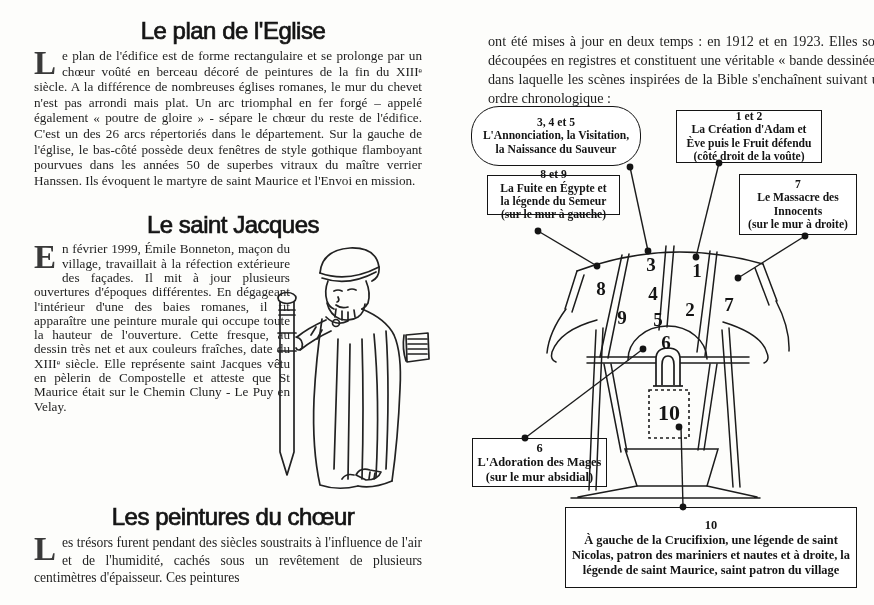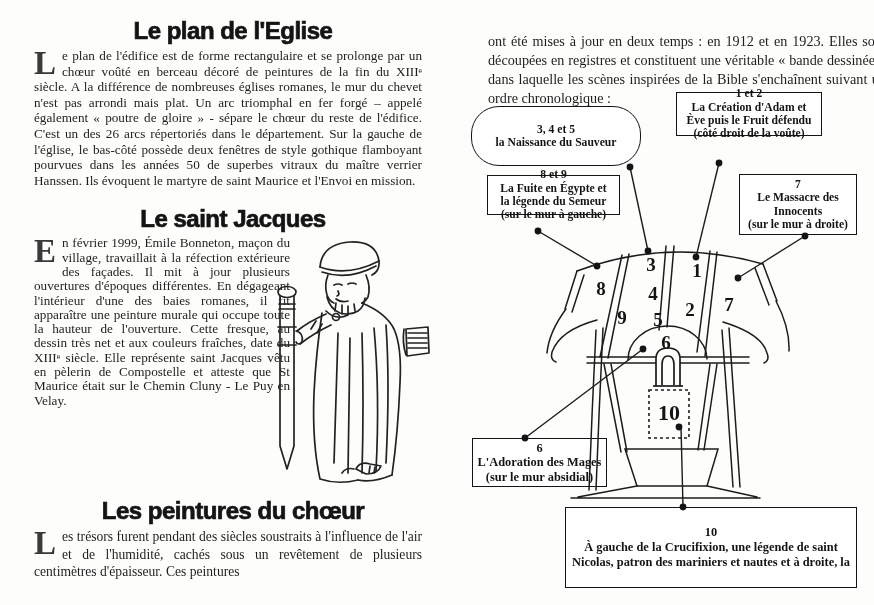--- a/index.html
+++ b/index.html
@@ -5,54 +5,54 @@
   html,body{margin:0;padding:0;}
   body{
     width:874px;height:605px;position:relative;overflow:hidden;
     background:#fdfdfb;color:#1e1e1e;
     font-family:"Liberation Serif", serif;
   }
   
   .leftcol{position:absolute;left:30px;top:18px;width:392px;}
   .sec-title{
     font-family:"Liberation Sans", sans-serif;
-    font-weight:bold;font-size:24px;line-height:26px;
+    font-weight:normal;font-size:24px;line-height:26px;
     text-align:center;letter-spacing:-0.5px;
     -webkit-text-stroke:0.7px #141414;
     margin:0;padding-left:14px;color:#141414;
   }
   .bodytext{
     text-align:justify;font-size:13.2px;line-height:15.6px;margin:4px 0 0 4px;
   }
   .dropcap{
     float:left;font-family:"Liberation Serif", serif;font-weight:bold;
     font-size:33px;line-height:27px;padding:2px 6px 0 0;color:#3a3a3a;
   }
   .sec2wrap{position:relative;min-height:252px;}
   .sec2wrap .bodytext{width:256px;line-height:14.3px;}
   .pilgrim{position:absolute;right:-14px;top:-4px;}
-  .t2{margin-top:18px;}
+  .t2{margin-top:24px;}
   .t3{margin-top:10px;}
   .p3{line-height:17.5px;font-size:13.6px;}
   
   .rintro{
     position:absolute;left:480px;top:24px;width:398px;
     text-align:justify;font-size:14.2px;line-height:19px;margin:8px;
   }
   
   .callout{
     position:absolute;background:#fff;border:1.6px solid #141414;
     display:flex;flex-direction:column;justify-content:center;
     text-align:center;font-weight:bold;font-size:11.6px;line-height:13.4px;
     font-family:"Liberation Serif", serif;color:#141414;
     box-sizing:border-box;padding:1px 2px;z-index:2;
   }
   .callout .cl{white-space:nowrap;}
   .c1{left:471px;top:106px;width:170px;height:60px;border-radius:28px;}
-  .c2{left:676px;top:92px;width:146px;height:44px;}
+  .c2{left:676px;top:110px;width:146px;height:53px;}
   .c3{left:487px;top:175px;width:133px;height:40px;}
   .c4{left:739px;top:174px;width:118px;height:61px;}
   .c5{left:472px;top:438px;width:135px;height:49px;font-size:12.4px;line-height:14.6px;}
   .c6{left:565px;top:507px;width:292px;height:81px;font-size:12.4px;line-height:15px;}
   
   .overlay{position:absolute;left:0;top:0;z-index:5;pointer-events:none;}
 </style>
 </head>
 <body>
 
@@ -107,20 +107,21 @@
   </div>
 
   <h2 class="sec-title t3">Les peintures du chœur</h2>
   <p class="bodytext p3"><span class="dropcap">L</span><span>es trésors furent pendant des siècles soustraits à l'influence de l'air et de l'humidité, cachés sous un revêtement de plusieurs centimètres d'épaisseur. Ces peintures</span></p>
 </div>
 
 <p class="rintro">ont été mises à jour en deux temps : en 1912 et en 1923. Elles sont découpées en registres et constituent une véritable « bande dessinée » dans laquelle les scènes inspirées de la Bible s'enchaînent suivant un ordre chronologique :</p>
 
 <div class="callout c1">
   <div class="cl">3, 4 et 5</div>
+  <div class="cl">L'Annonciation, la Visitation,</div>
   <div class="cl">la Naissance du Sauveur</div>
 </div>
 <div class="callout c2">
   <div class="cl">1 et 2</div>
   <div class="cl">La Création d'Adam et</div>
   <div class="cl">Ève puis le Fruit défendu</div>
   <div class="cl">(côté droit de la voûte)</div>
 </div>
 <div class="callout c3">
   <div class="cl">8 et 9</div>
@@ -136,20 +137,21 @@
 </div>
 <div class="callout c5">
   <div class="cl">6</div>
   <div class="cl">L'Adoration des Mages</div>
   <div class="cl">(sur le mur absidial)</div>
 </div>
 <div class="callout c6">
   <div class="cl">10</div>
   <div class="cl">À gauche de la Crucifixion, une légende de saint</div>
   <div class="cl">Nicolas, patron des mariniers et nautes et à droite, la</div>
+  <div class="cl">légende de saint Maurice, saint patron du village</div>
 </div>
 
 <svg class="overlay" width="874" height="605" viewBox="0 0 874 605">
   <g stroke="#1c1c1c" stroke-width="1.5" fill="none" stroke-linecap="round">
 
     <path d="M577,271 Q668,237 763,264"></path>
 
     <path d="M577,271 L565,309 M584,275 L572,312"></path>
     <path d="M622,255 L600,357 M629,254 L608,358"></path>
     <path d="M666,246 L659,330 M674,246 L667,327"></path>

